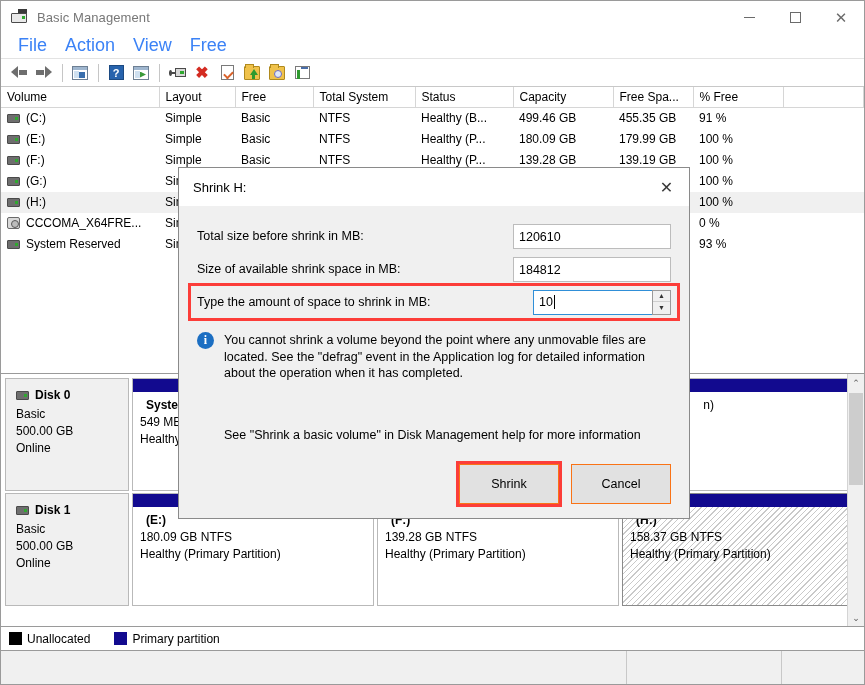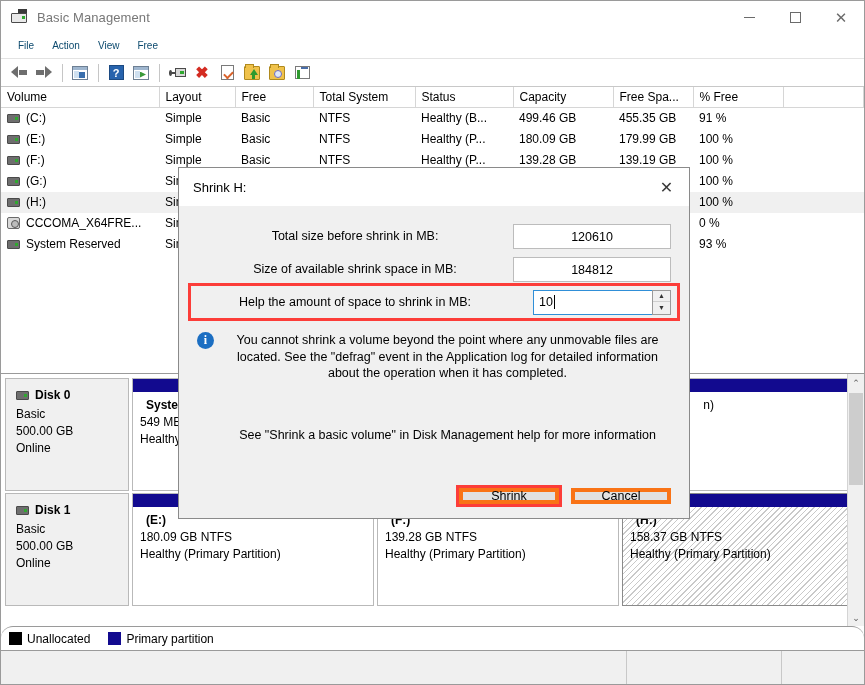--- a/index.html
+++ b/index.html
@@ -64,21 +64,21 @@
 
   
   .menubar {
     height: 26px; flex: 0 0 26px;
     display: flex; align-items: center;
     background:#ffffff;
     padding-left: 8px;
     border-bottom: 1px solid #e3e3e3;
   }
   .menu-item {
-    padding: 3px 9px; font-size: 10px; color:#0c4a6e;
+    padding: 3px 9px; font-size: 18px; color:#3b82f6;
   }
 
   
   .toolbar {
     height: 28px; flex: 0 0 28px;
     display:flex; align-items:center;
     padding-left: 6px;
     background:#ffffff;
     border-bottom:1px solid #c8c8c8;
   }
@@ -266,26 +266,25 @@
   .part.selected .pbody {
     background-image: repeating-linear-gradient(
       -45deg, transparent 0 3px, #c9c9c9 3px 4px);
     background-color:#ffffff;
   }
   .part.selected { border:1px solid #8a8a8a; }
 
   
   .legend {
     flex:0 0 24px;
-    display:flex; align-items:center; gap:12px;
+    display:flex; align-items:center; gap:18px;
     padding:0 8px;
     border-top:1px solid #9a9a9a;
     background:#ffffff;
     font-size:12px;
-    border-radius:12px;
   }
   .swatch { width:13px; height:13px; display:inline-block; }
   .legend .grp { display:flex; align-items:center; gap:5px; margin-right:6px; }
 
   
   .statusbar {
     flex:0 0 34px; display:flex;
     background:#f0f0f0;
     border-top:1px solid #9a9a9a;
   }
@@ -324,21 +323,21 @@
   .dlg-title {
     height:38px; flex:0 0 38px; background:#ffffff;
     display:flex; align-items:center; padding-left:14px;
     font-size:13px; position:relative;
   }
   .dlg-close {
     position:absolute; right:0; top:0; width:45px; height:38px;
     display:flex; align-items:center; justify-content:center;
     color:#3a3a3a; font-size:16px;
   }
-  .dlg-body { flex:1 1 auto; position:relative; padding:14px 18px 17px 18px;text-align:center; }
+  .dlg-body { flex:1 1 auto; position:relative; padding:14px 18px 17px 18px; }
 
   .frow {
     display:flex; align-items:center; height:32px;
     margin-bottom:1px;
   }
   .frow .flabel { flex:1 1 auto; font-size:12.5px; }
   .fbox {
     width:158px; flex:0 0 158px; height:25px;
     background:#ffffff; border:1px solid #bcbcbc;
     font-size:12.5px; padding:3px 5px; line-height:18px;
@@ -380,22 +379,22 @@
   }
   .info-txt { font-size:12.5px; line-height:16.5px; }
   .help-line {
     margin-top:46px; margin-left:27px; font-size:12.5px;
   }
   .dlg-buttons {
     position:absolute; right:18px; bottom:14px;
     display:flex; gap:12px;
   }
   .dbtn {
-    width:100px; height:16px; background:#e1e1e1;
-    border:4px solid #f97316; font-size:12.5px;
+    width:100px; height:40px; background:#e1e1e1;
+    border:1px solid #f97316; font-size:12.5px;
     display:flex; align-items:center; justify-content:center;
   }
   .dbtn.marked { outline:3px solid #fc3d39; }
 </style>
 </head>
 <body>
 
 <div id="window">
 
   <div class="titlebar">
@@ -747,21 +746,21 @@
         <div class="flabel">Total size before shrink in MB:</div>
         <div class="fbox">120610</div>
       </div>
 
       <div class="frow">
         <div class="flabel">Size of available shrink space in MB:</div>
         <div class="fbox">184812</div>
       </div>
 
       <div class="frow highlight">
-        <div class="flabel">Help the amount of space to shrink in MB:</div>
+        <div class="flabel">Type the amount of space to shrink in MB:</div>
         <div class="spin-wrap">
           <div class="spin-input">
             <span>10</span>
               <span class="caret"></span>
           </div>
           <div class="spin-btns">
             <div>▲</div>
             <div>▼</div>
           </div>
         </div>

